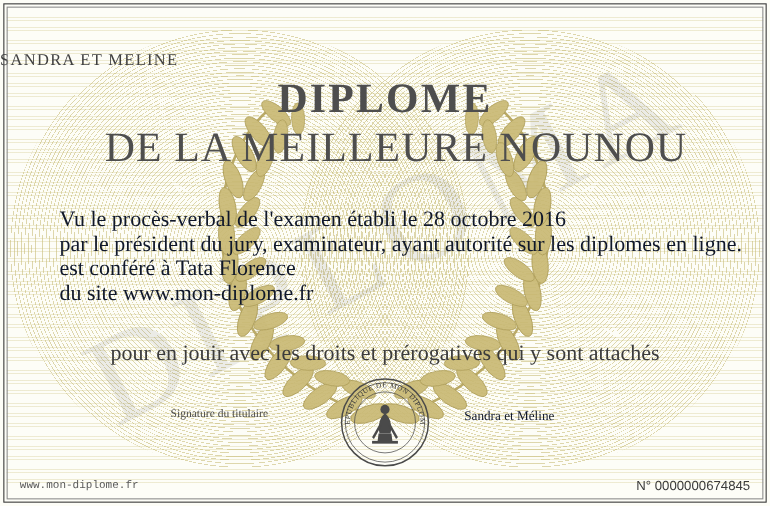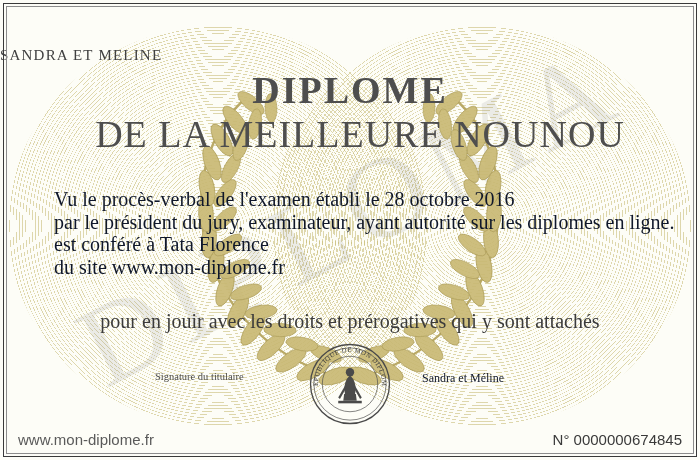--- a/index.html
+++ b/index.html
@@ -171,29 +171,29 @@
     top: 342px;
     width: 84px;
     height: 84px;
   }
 
   
   .footer-left {
     position: absolute;
     left: 18px;
     bottom: 12px;
-    font-size: 15px;
+    font-size: 10px;
     color: #5a5a5a;
-    font-family: Liberation Sans, sans-serif;
+    font-family: Liberation Mono, monospace;
   }
   .footer-right {
     position: absolute;
     right: 18px;
     bottom: 12px;
-    font-size: 15px;
+    font-size: 12px;
     color: #3a3a3a;
     font-family: "Liberation Sans", sans-serif;
   }
 </style>
 </head>
 <body>
 
 <div id="diploma">
 
   <div class="bg-layer">

